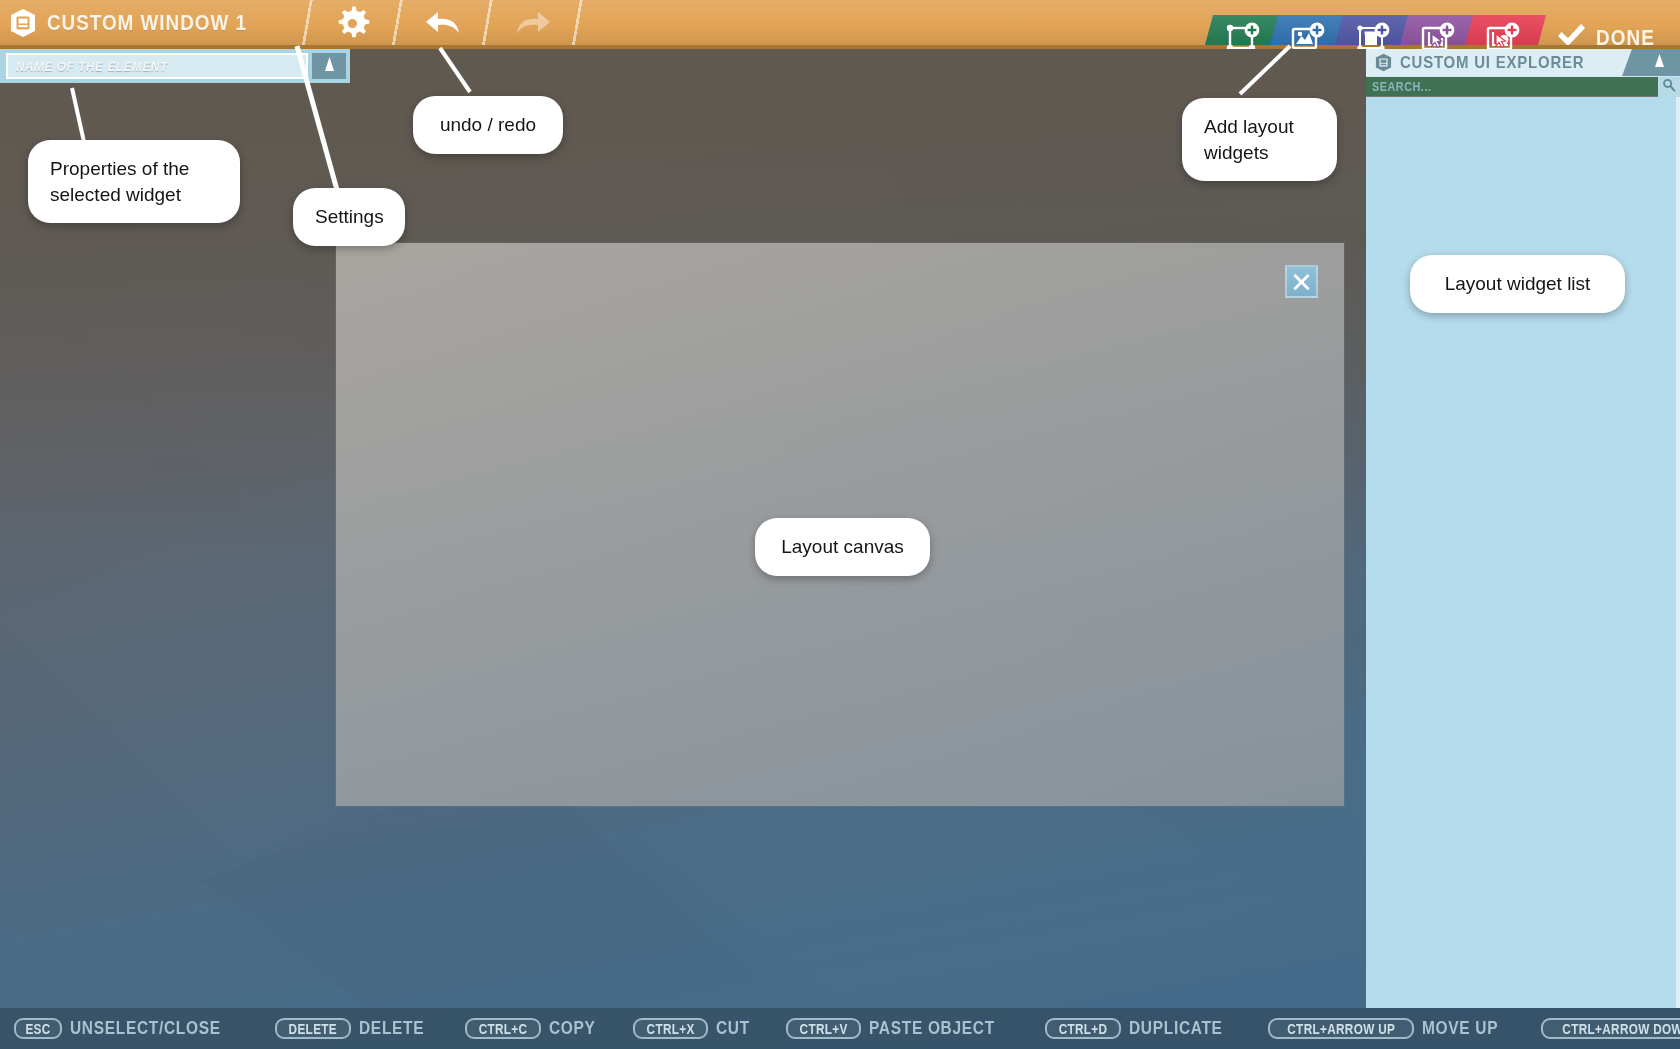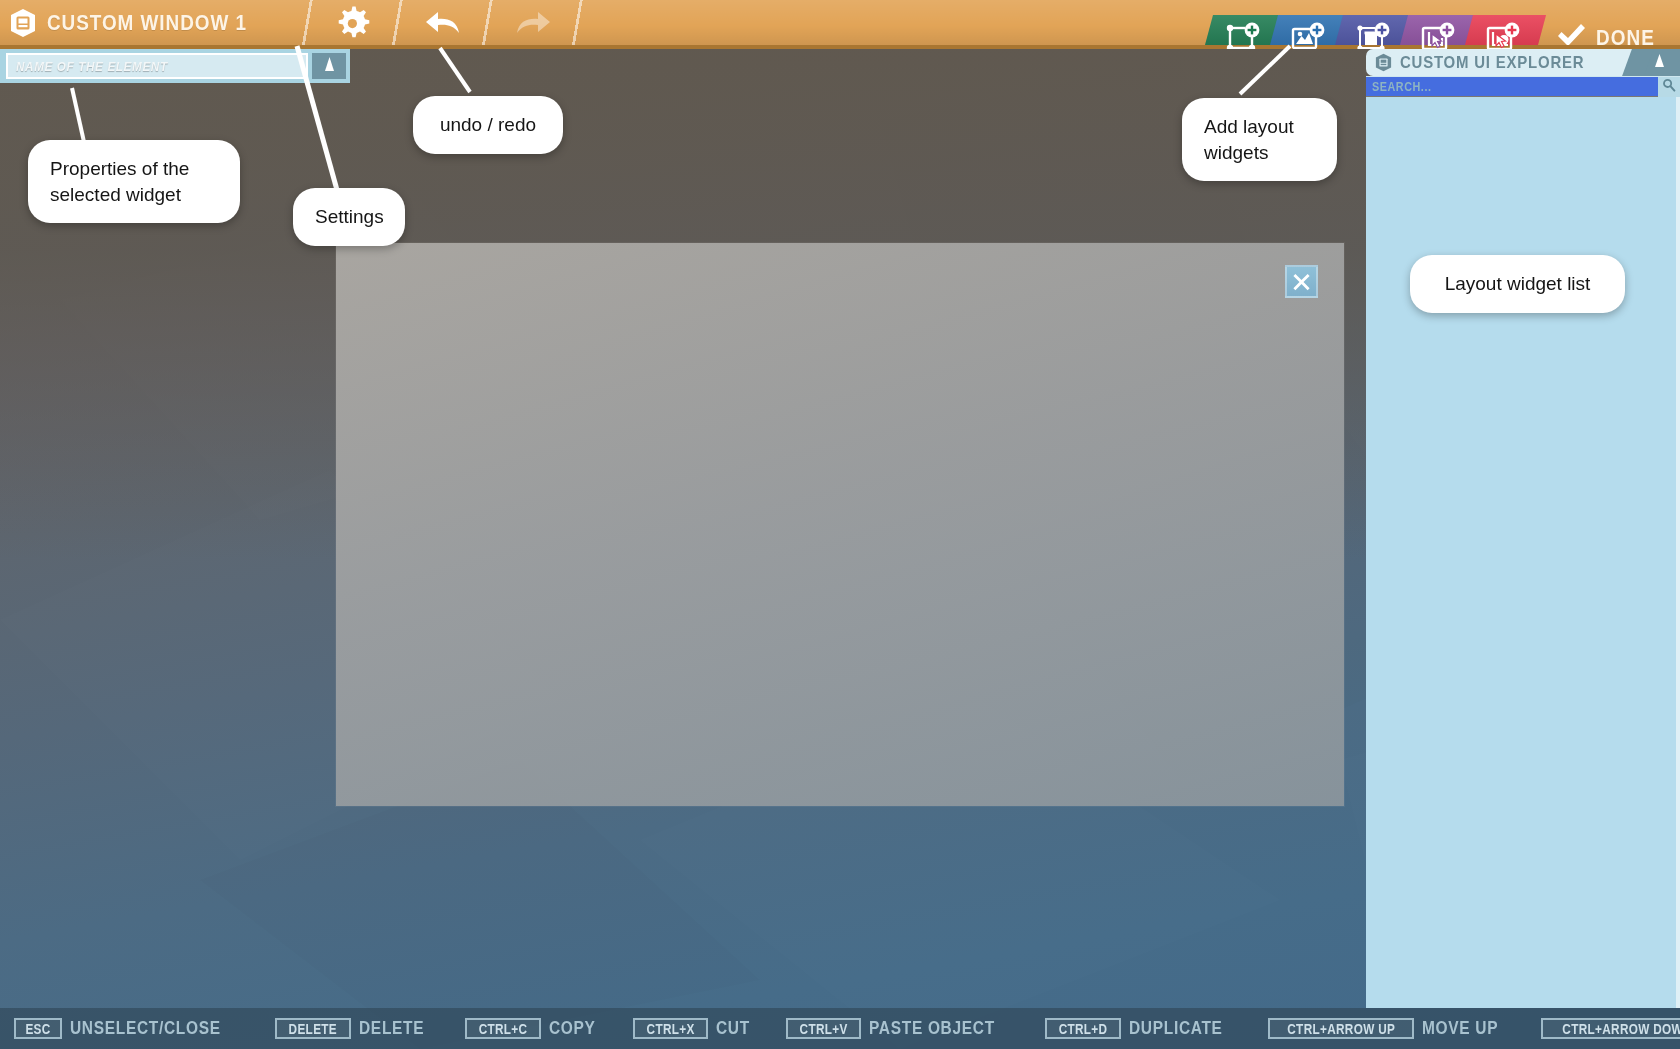--- a/index.html
+++ b/index.html
@@ -176,21 +176,20 @@
   
   .explorer {
     position: absolute; right: 0; top: 49px; width: 314px;
     bottom: 41px;
     z-index: 30;
   }
   .exp-header {
     height: 27px; background: #dceef4;
     display: flex; align-items: center; position: relative;
     padding-left: 8px;
-    border-radius: 7px;
   }
   .exp-header .hexicon { width: 19px; height: 19px; margin-right: 7px; }
   .exp-header .hexicon svg { width: 19px; height: 19px; }
   .exp-title {
     color: #6b8b97; font-size: 17px; letter-spacing: .9px; font-weight: 700;
     font-family: "Liberation Sans Narrow", "Liberation Sans", sans-serif;
     transform: scaleX(.88); transform-origin: left center;
     white-space: nowrap;
   }
   .exp-collapse {
@@ -199,21 +198,21 @@
     display: flex; align-items: center; justify-content: center;
   }
   .exp-collapse::before {
     content: ""; position: absolute; left: -11px; top: 0;
     width: 22px; height: 27px; background: #6f94a3;
     transform: skewX(-20deg);
   }
   .exp-collapse .tri { position: relative; z-index: 2; }
 
   .exp-search {
-    height: 20px; background: #1d4ed8;
+    height: 20px; background: #14532d;
     display: flex; align-items: center;
     border-top: 1px solid #cfe7ef;
     position: relative;
   }
   .exp-search .sfield {
     flex: 1 1 auto; height: 20px; display: flex; align-items: center;
     padding-left: 6px;
     background: rgba(255,255,255,.18);
   }
   .exp-search .sfield span {
@@ -238,21 +237,21 @@
   .bottombar {
     position: absolute; left: 0; bottom: 0; width: 1680px; height: 41px;
     background: rgba(47,70,86,.62);
     display: flex; align-items: center;
     gap: 0;
     padding-left: 14px;
     z-index: 45;
   }
   .sc { display: flex; align-items: center; gap: 8px; margin-right: 30px; }
   .sc-key {
-    border: 2px solid #9fbac8; border-radius: 0;
+    border: 2px solid #9fbac8; border-radius: 9px;
     padding: 1px 7px 1px 7px; height: 21px;
     display: flex; align-items: center;
     background: rgba(255,255,255,.06);
   }
   .sc-key span {
     color: #cfe0e9; font-size: 14px; font-weight: 700; letter-spacing: .4px;
     font-family: "Liberation Sans Narrow", "Liberation Sans", sans-serif;
     transform: scaleX(.84); transform-origin: center;
     white-space: nowrap;
   }
@@ -528,20 +527,21 @@
 
   <div class="callout" style="left:293px; top:188px; width:112px; text-align:center;">Settings</div>
 
   <div class="callout" style="left:413px; top:96px; width:150px; text-align:center;">undo / redo</div>
 
   <div class="callout" style="left:1410px; top:255px; width:215px; text-align:center;">Layout widget list</div>
 
   <div class="callout" style="left:1182px; top:98px; width:155px;">Add layout
 widgets</div>
 
+  <div class="callout" style="left:755px; top:518px; width:175px; text-align:center;">Layout canvas</div>
 
   <div class="bottombar">
     <div class="sc">
       <span class="sc-key">
           <span>ESC</span>
         </span>
       <span class="sc-label">UNSELECT/CLOSE</span>
     </div>
     <div class="sc">
       <span class="sc-key">

